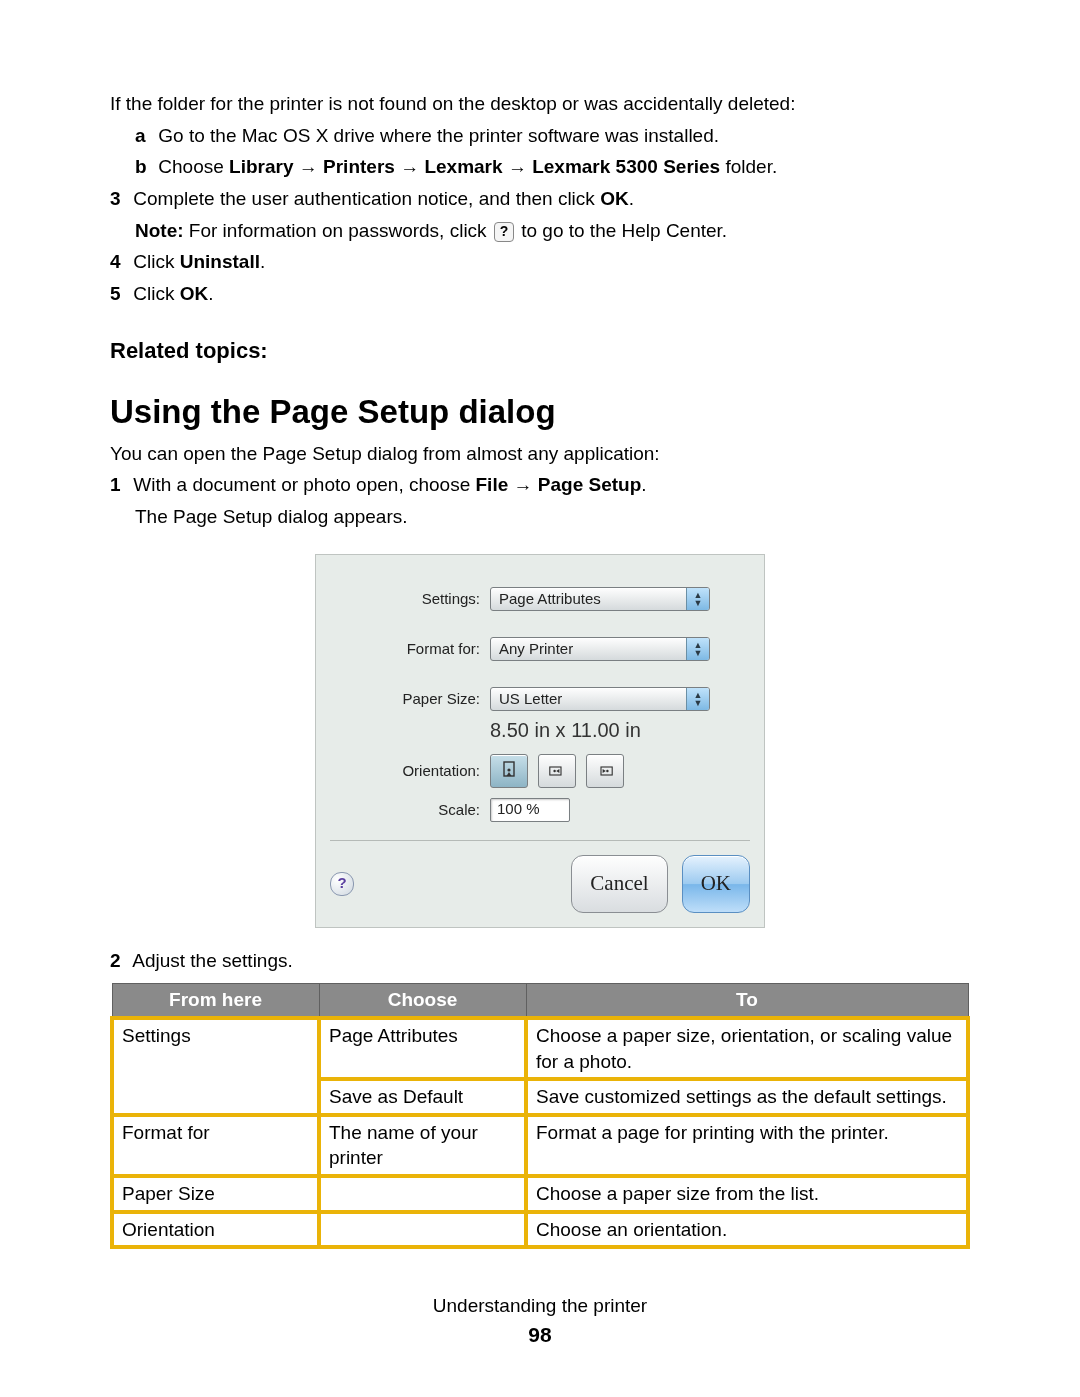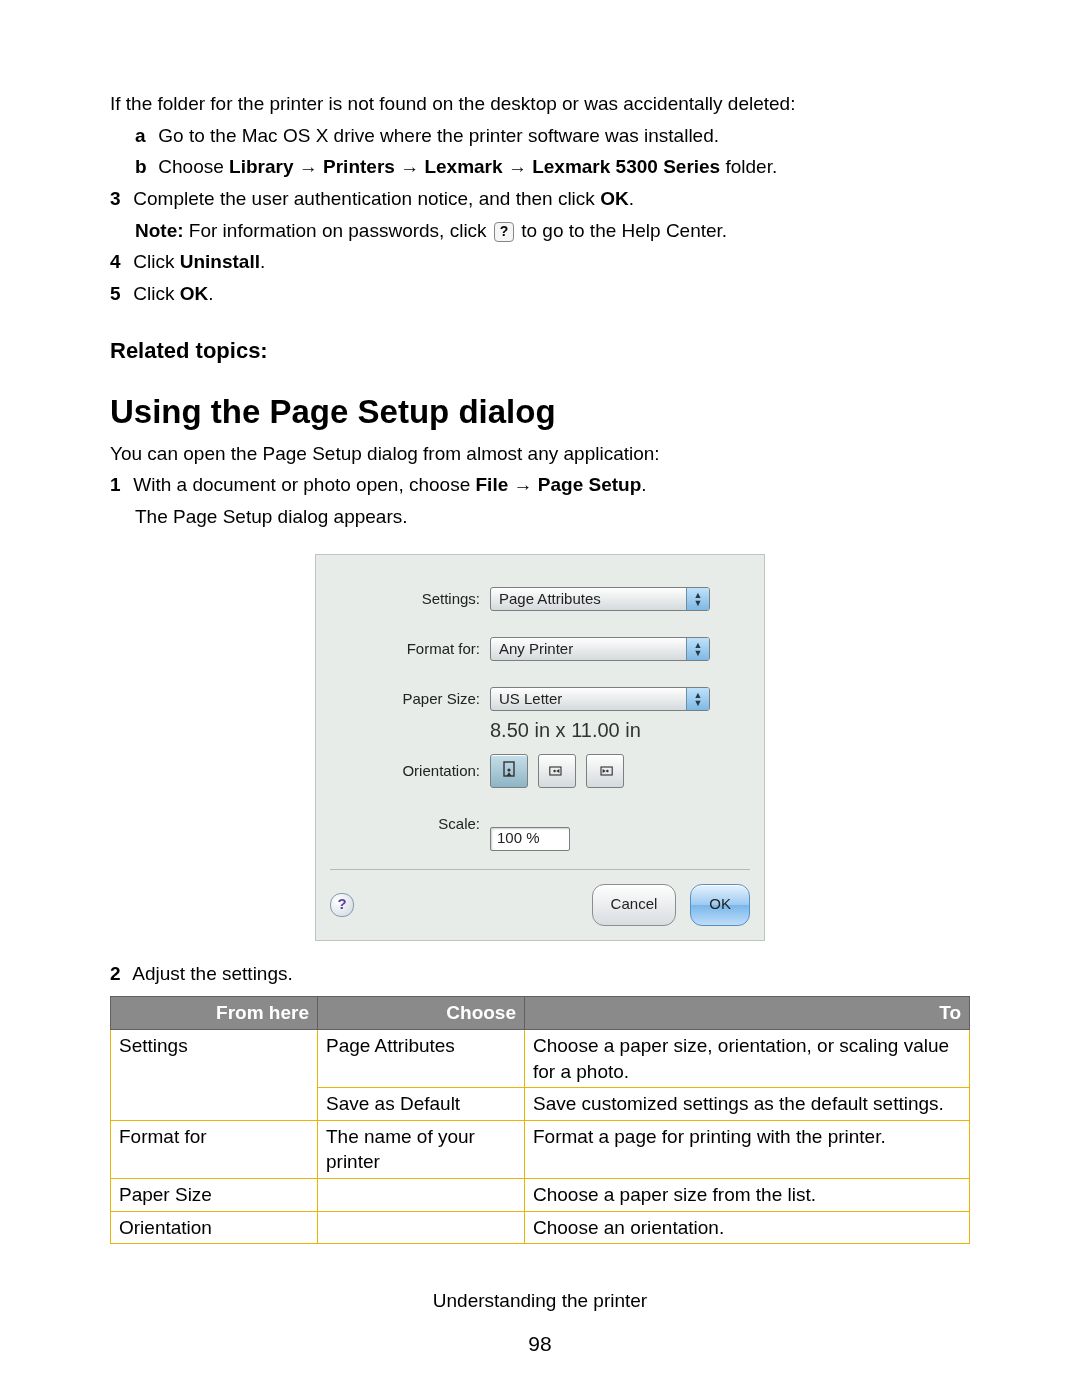--- a/index.html
+++ b/index.html
@@ -122,21 +122,20 @@
   .orient-btn svg { width: 16px; height: 20px; }
   .scale-input {
     width: 72px; height: 22px;
     background: #fff;
     border: 1px solid #7a7f82;
     border-radius: 2px;
     padding-left: 6px;
     line-height: 20px;
     font-size: 15px;
     box-shadow: inset 1px 1px 2px #ccc;
-    margin-top: 29px;
   }
   .dlg-sep {
     margin: 18px 0 14px 0;
     border: none;
     border-top: 1px solid #b5bab7;
   }
   .dlg-footer {
     display: flex;
     align-items: center;
     justify-content: flex-end;
@@ -150,62 +149,63 @@
     border: 1px solid #8a98b0;
     color: #5a3fa0;
     font-weight: 700;
     font-size: 15px;
     text-align: center;
     line-height: 20px;
   }
   .dlg-btn {
     height: 24px;
     border-radius: 12px;
-    padding: 8px 18px;
-    font-size: 15px;
+    padding: 16px 18px;
+    font-size: 21px;
     line-height: 22px;
     border: 1px solid #8a8e93;
     background: linear-gradient(#fefefe, #d9dde0);
     box-shadow: inset 0 1px 0 #fff;
+    font-family: Liberation Serif, serif;
   }
   .dlg-btn.primary {
     background: linear-gradient(#e5f2fe, #9ccaf0 50%, #7ab7ea 51%, #bedef9);
     border-color: #5a8fc2;
   }
 
   
   table.settings {
     border-collapse: collapse;
     width: 100%;
     margin-top: 10px;
     font-size: 19px;
   }
   table.settings th {
     background: #8a8a8a;
     color: #fff;
-    text-align: right;
+    text-align: center;
     font-weight: 700;
     padding: 3px 8px;
     border: 1px solid #606060;
   }
   table.settings td {
-    border: 1px solid #eab308;
+    border: 4px solid #eab308;
     padding: 3px 8px;
     vertical-align: top;
   }
 
   .footer {
     text-align: center;
     margin-top: 44px;
     font-size: 19px;
   }
   .footer .pnum {
-    font-weight: 400;
+    font-weight: 700;
     font-size: 21px;
-    margin-top: 16px;
+    margin-top: 2px;
   }
 </style>
 </head>
 <body>
 
 <div class="page">
 
   <p>If the folder for the printer is not found on the desktop or was accidentally deleted:</p>
 
   <p class="indent-1">

